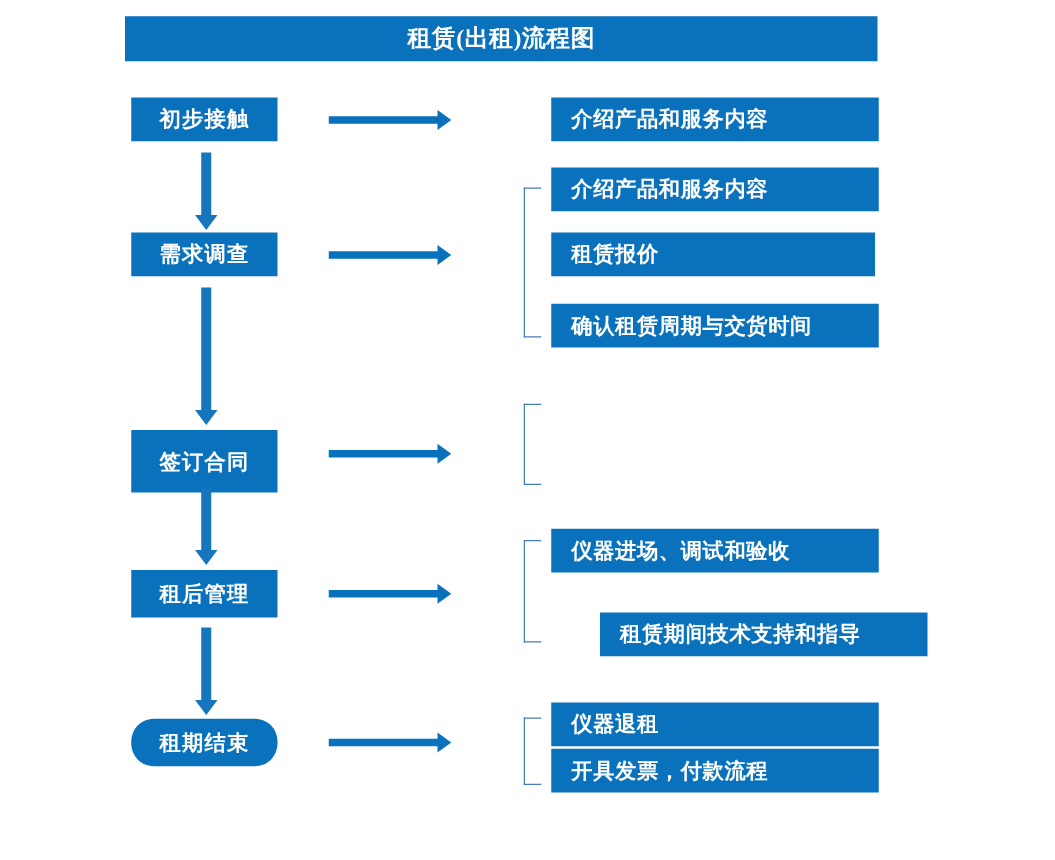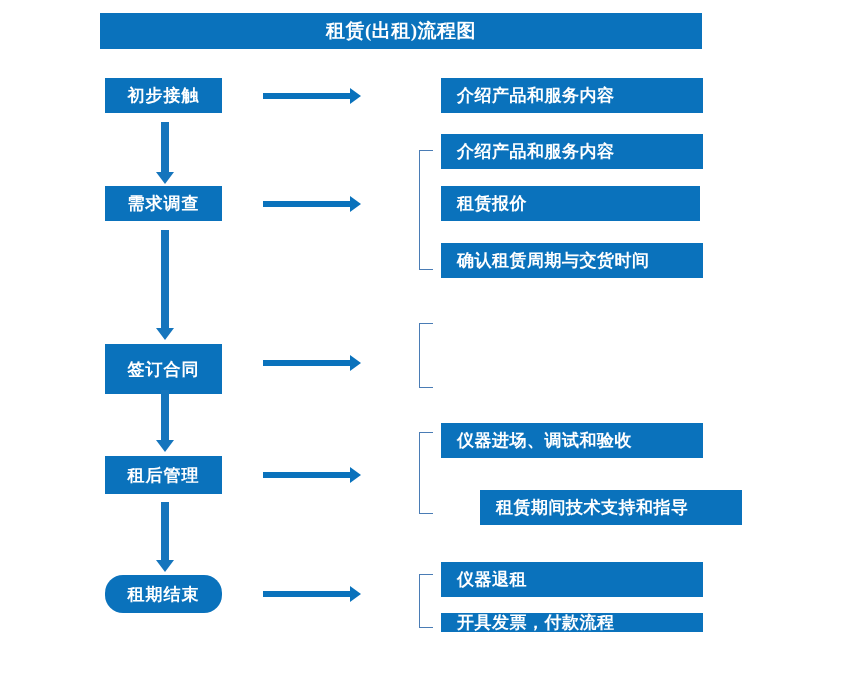--- a/index.html
+++ b/index.html
@@ -196,15 +196,15 @@
   <div class="detail-box" style="left:441px; top:243px; width:262px; height:35px;">确认租赁周期与交货时间</div>
 
 
 
   <div class="detail-box" style="left:441px; top:423px; width:262px; height:35px;">仪器进场、调试和验收</div>
 
   <div class="detail-box" style="left:441px; top:490px; width:262px; height:35px;margin-left:39px;">租赁期间技术支持和指导</div>
 
   <div class="detail-box" style="left:441px; top:562px; width:262px; height:35px;">仪器退租</div>
 
-  <div class="detail-box" style="left:441px; top:613px; width:262px; height:19px;font-family:Liberation Mono, monospace;">开具发票，付款流程</div>
+  <div class="detail-box" style="left:441px; top:599px; width:262px; height:35px;font-family:Liberation Mono, monospace;">开具发票，付款流程</div>
 
 </div>
 
 </body></html>

